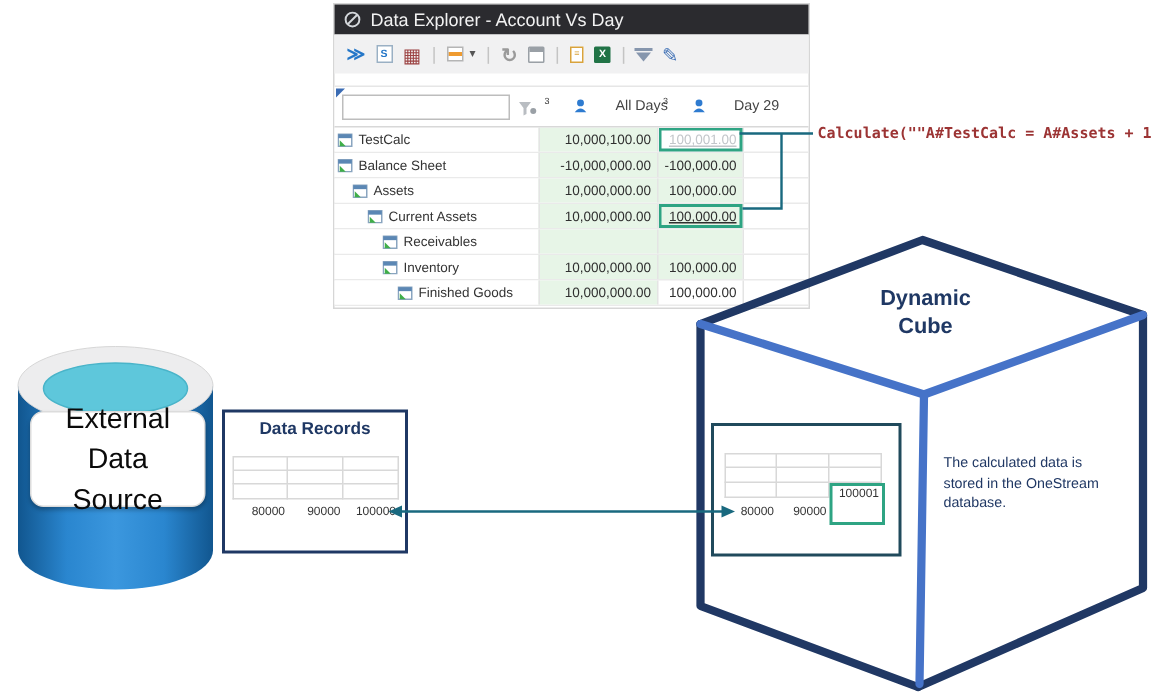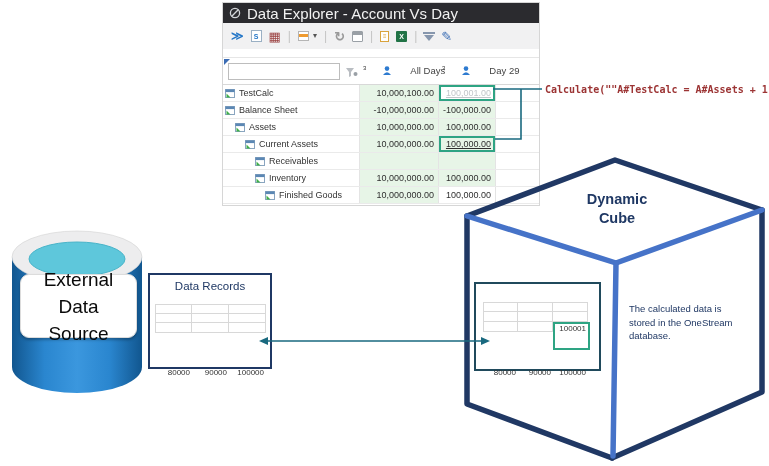--- a/index.html
+++ b/index.html
@@ -4,21 +4,21 @@
 <style>
   * { margin:0; padding:0; box-sizing:border-box; }
   html,body { width:769px; height:466px; overflow:hidden; background:#ffffff;
               font-family:"Liberation Sans", sans-serif; position:relative; }
 
   
   .dx-window { position:absolute; left:222px; top:2px; width:318px; height:204px;
                background:#ffffff; border:1px solid #d6d6d6; z-index:30; }
   .dx-title { height:20px; background:#2b2b2f; display:flex; align-items:center;
               gap:6px; padding-left:6px; }
-  .dx-title span.t { color:#f2f2f2; font-size:15px; }
+  .dx-title span.t { color:#f2f2f2; font-size:12px; }
   .dx-toolbar { height:26px; background:#f1f1f2; display:flex; align-items:center;
                 gap:7px; padding-left:8px; }
   .tbi { display:inline-flex; align-items:center; justify-content:center;
          font-size:12px; line-height:1; }
   .sep { color:#c4c4c4; font-size:12px; }
   .i-process { color:#2577c8; font-weight:bold; }
   .i-journal { width:11px; height:12px; border:1px solid #9ab0c4; background:#fff;
                font-size:7px; font-weight:bold; color:#2577c8; }
   .i-calc { color:#9c4343; font-size:13px; }
   .i-grid { width:11px; height:10px; border:1px solid #b5b5b5;
@@ -75,29 +75,29 @@
   .cyl-wrap { position:absolute; left:7px; top:220px; width:140px; height:184px; }
   .cyl-label { position:absolute; left:20px; top:274px; width:117px; height:64px;
                background:#fff; border:1px solid #dcdcdc; border-radius:9px;
                box-shadow:0 2px 3px rgba(0,0,0,.28); display:flex; flex-direction:column;
                align-items:center; justify-content:center; z-index:5;
                font-size:19px; color:#0a0a0a; line-height:27px; text-align:center; }
 
   
   .drec { position:absolute; left:148px; top:273px; width:124px; height:96px;
           background:#fff; border:2px solid #1f3864; z-index:6; }
-  .drec-title { text-align:center; font-size:11.5px; font-weight:normal; color:#1f3864;
+  .drec-title { text-align:center; font-size:11.5px; font-weight:bold; color:#1f3864;
                 margin-top:5px; }
   .mini-grid { display:grid; grid-template-columns:repeat(3,37px); grid-auto-rows:9.5px; }
   .mini-grid div { border-right:1px solid #d8d8d8; border-bottom:1px solid #d8d8d8; }
   .mini-grid div:nth-child(3n+1) { border-left:1px solid #d8d8d8; }
   .mini-grid div:nth-child(-n+3) { border-top:1px solid #d8d8d8; }
   .drec .mini-grid { position:absolute; left:5px; top:29px; }
   .mini-nums { position:absolute; display:flex; font-size:8px; color:#333; }
-  .mini-nums span { text-align:right;margin-top:32px; }
+  .mini-nums span { text-align:right; }
   .drec .mini-nums { left:5px; top:61px; }
   .drec .mini-nums span { width:37px; padding-right:2px; }
 
   
   .cube-svg { position:absolute; left:455px; top:150px; z-index:40; }
   .cube-title { position:absolute; left:558px; top:190px; width:118px; z-index:41;
                 text-align:center; font-size:14.5px; font-weight:bold; color:#1f3864;
                 line-height:19px; }
   .cube-note { position:absolute; left:629px; top:302px; width:108px; z-index:41;
                font-size:9.5px; color:#203864; line-height:13.5px; }

